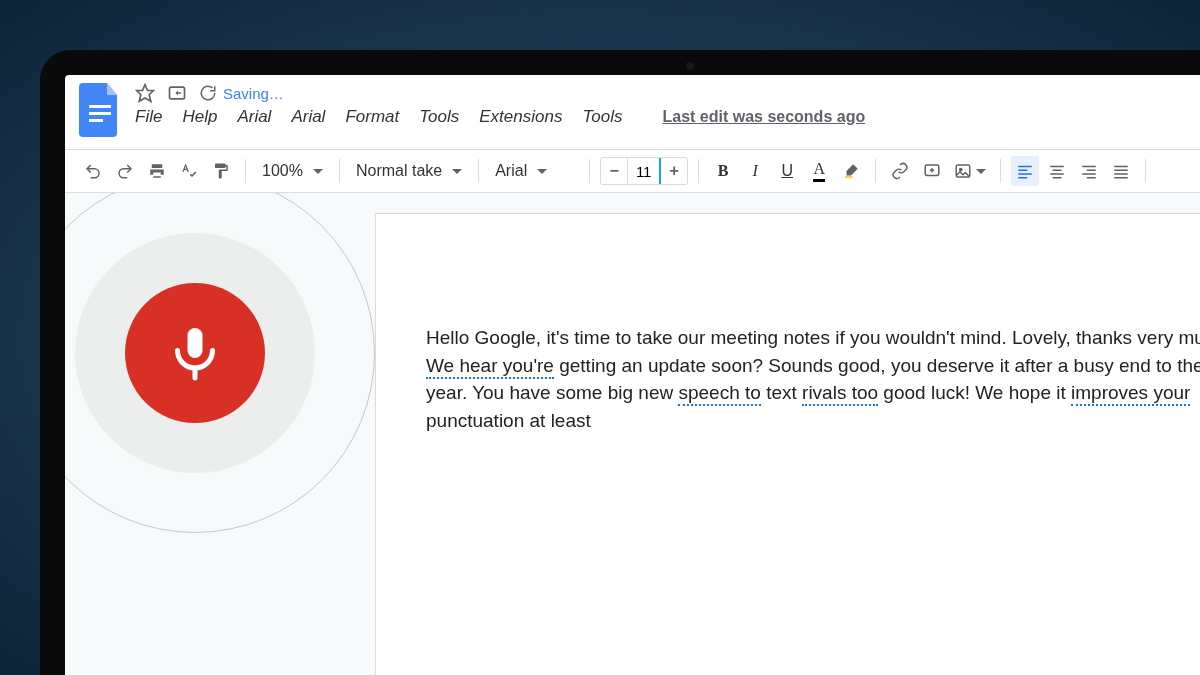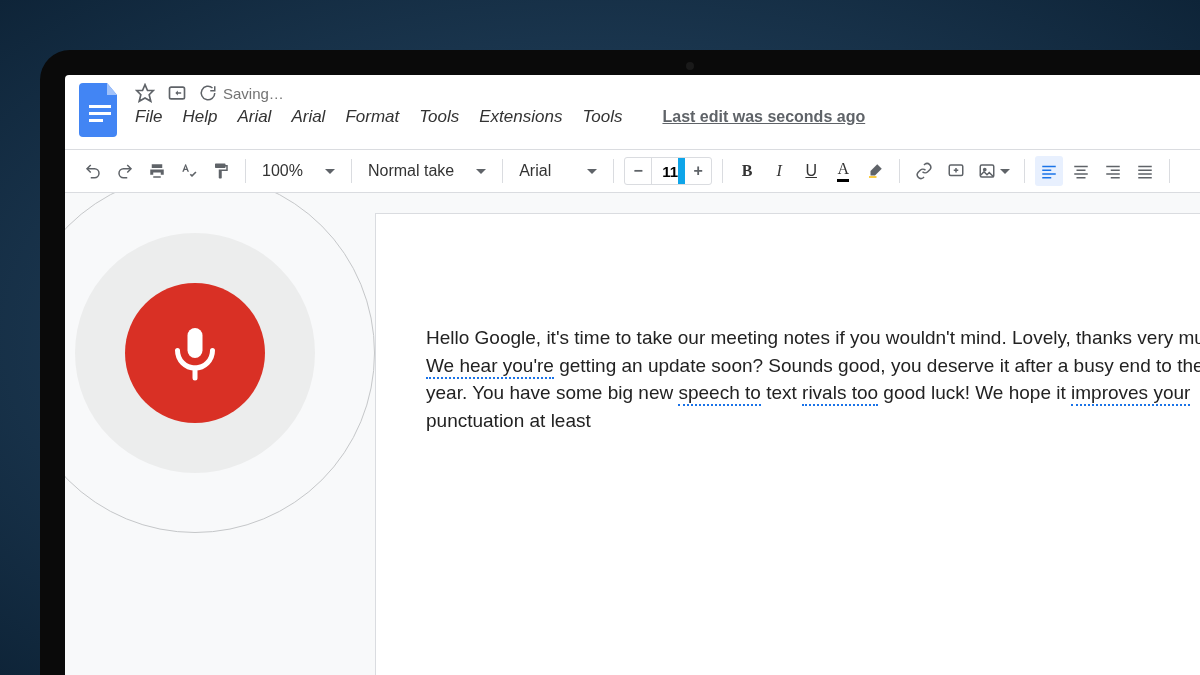--- a/index.html
+++ b/index.html
@@ -65,21 +65,21 @@
   }
   .icon-btn {
     display: inline-flex;
     align-items: center;
     justify-content: center;
     color: #5f6368;
     cursor: pointer;
   }
   .saving {
     font-size: 15px;
-    color: #737373;
+    color: #3b82f6;
     display: flex;
     align-items: center;
     gap: 6px;
   }
   .menubar {
     display: flex;
     gap: 20px;
     margin-top: 4px;
     font-size: 17px;
     color: #333;
@@ -118,48 +118,46 @@
   .tb-btn.active { background: #e8f0fe; color: #1a73e8; }
   .tb-sep {
     width: 1px;
     height: 24px;
     background: #dadce0;
     margin: 0 6px;
   }
   .tb-select {
     display: flex;
     align-items: center;
-    gap: 18px;
+    gap: 6px;
     padding: 0 6px;
     cursor: pointer;
-    justify-content: space-between;
   }
   .font-size-box {
     display: flex;
     align-items: center;
     border: 1px solid #dadce0;
     border-radius: 3px;
     height: 28px;
   }
   .font-size-box .pm {
     width: 26px;
     text-align: center;
     cursor: pointer;
     color: #5f6368;
     font-weight: bold;
   }
   .font-size-box input {
     width: 34px;
     border: none;
     border-left: 1px solid #dadce0;
-    border-right: 7px solid #0ea5e9;
-    text-align: right;
+    border-right: 2px solid #0ea5e9;
+    text-align: center;
     height: 26px;
     font-size: 15px;
-    font-weight: bold;
   }
   .caret {
     display: inline-block;
     border-left: 5px solid transparent;
     border-right: 5px solid transparent;
     border-top: 5px solid #5f6368;
     margin-left: 4px;
   }
   
   .canvas {

